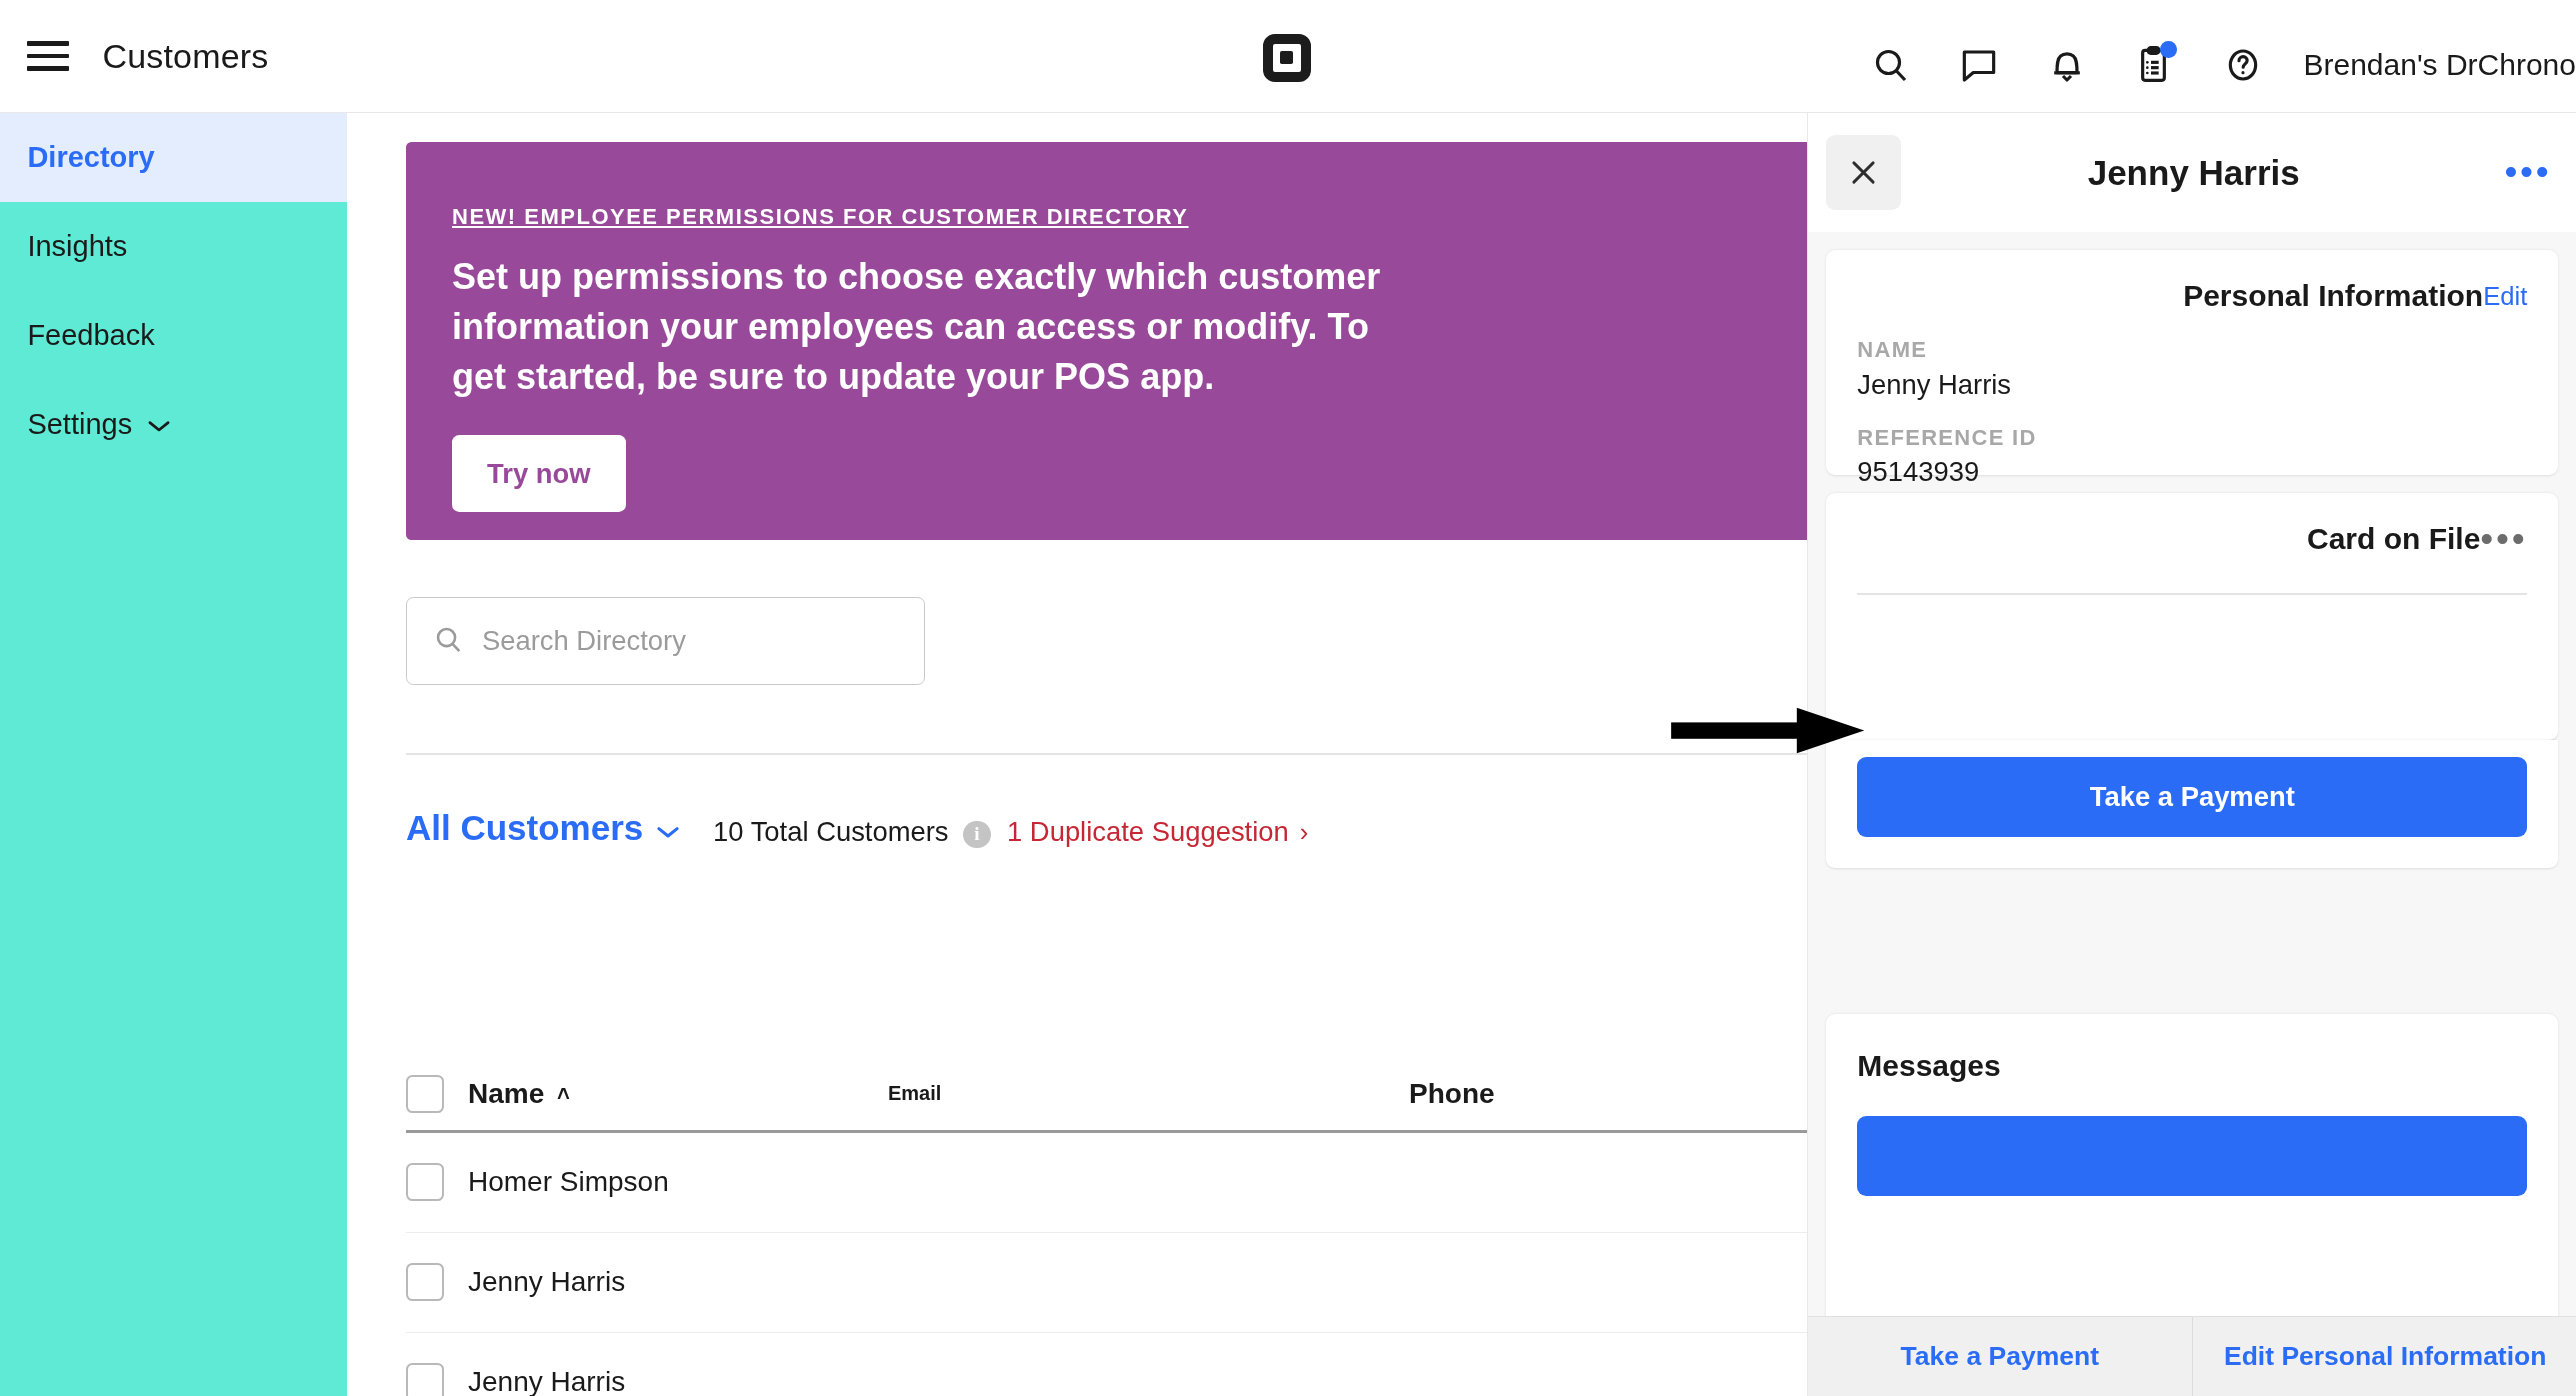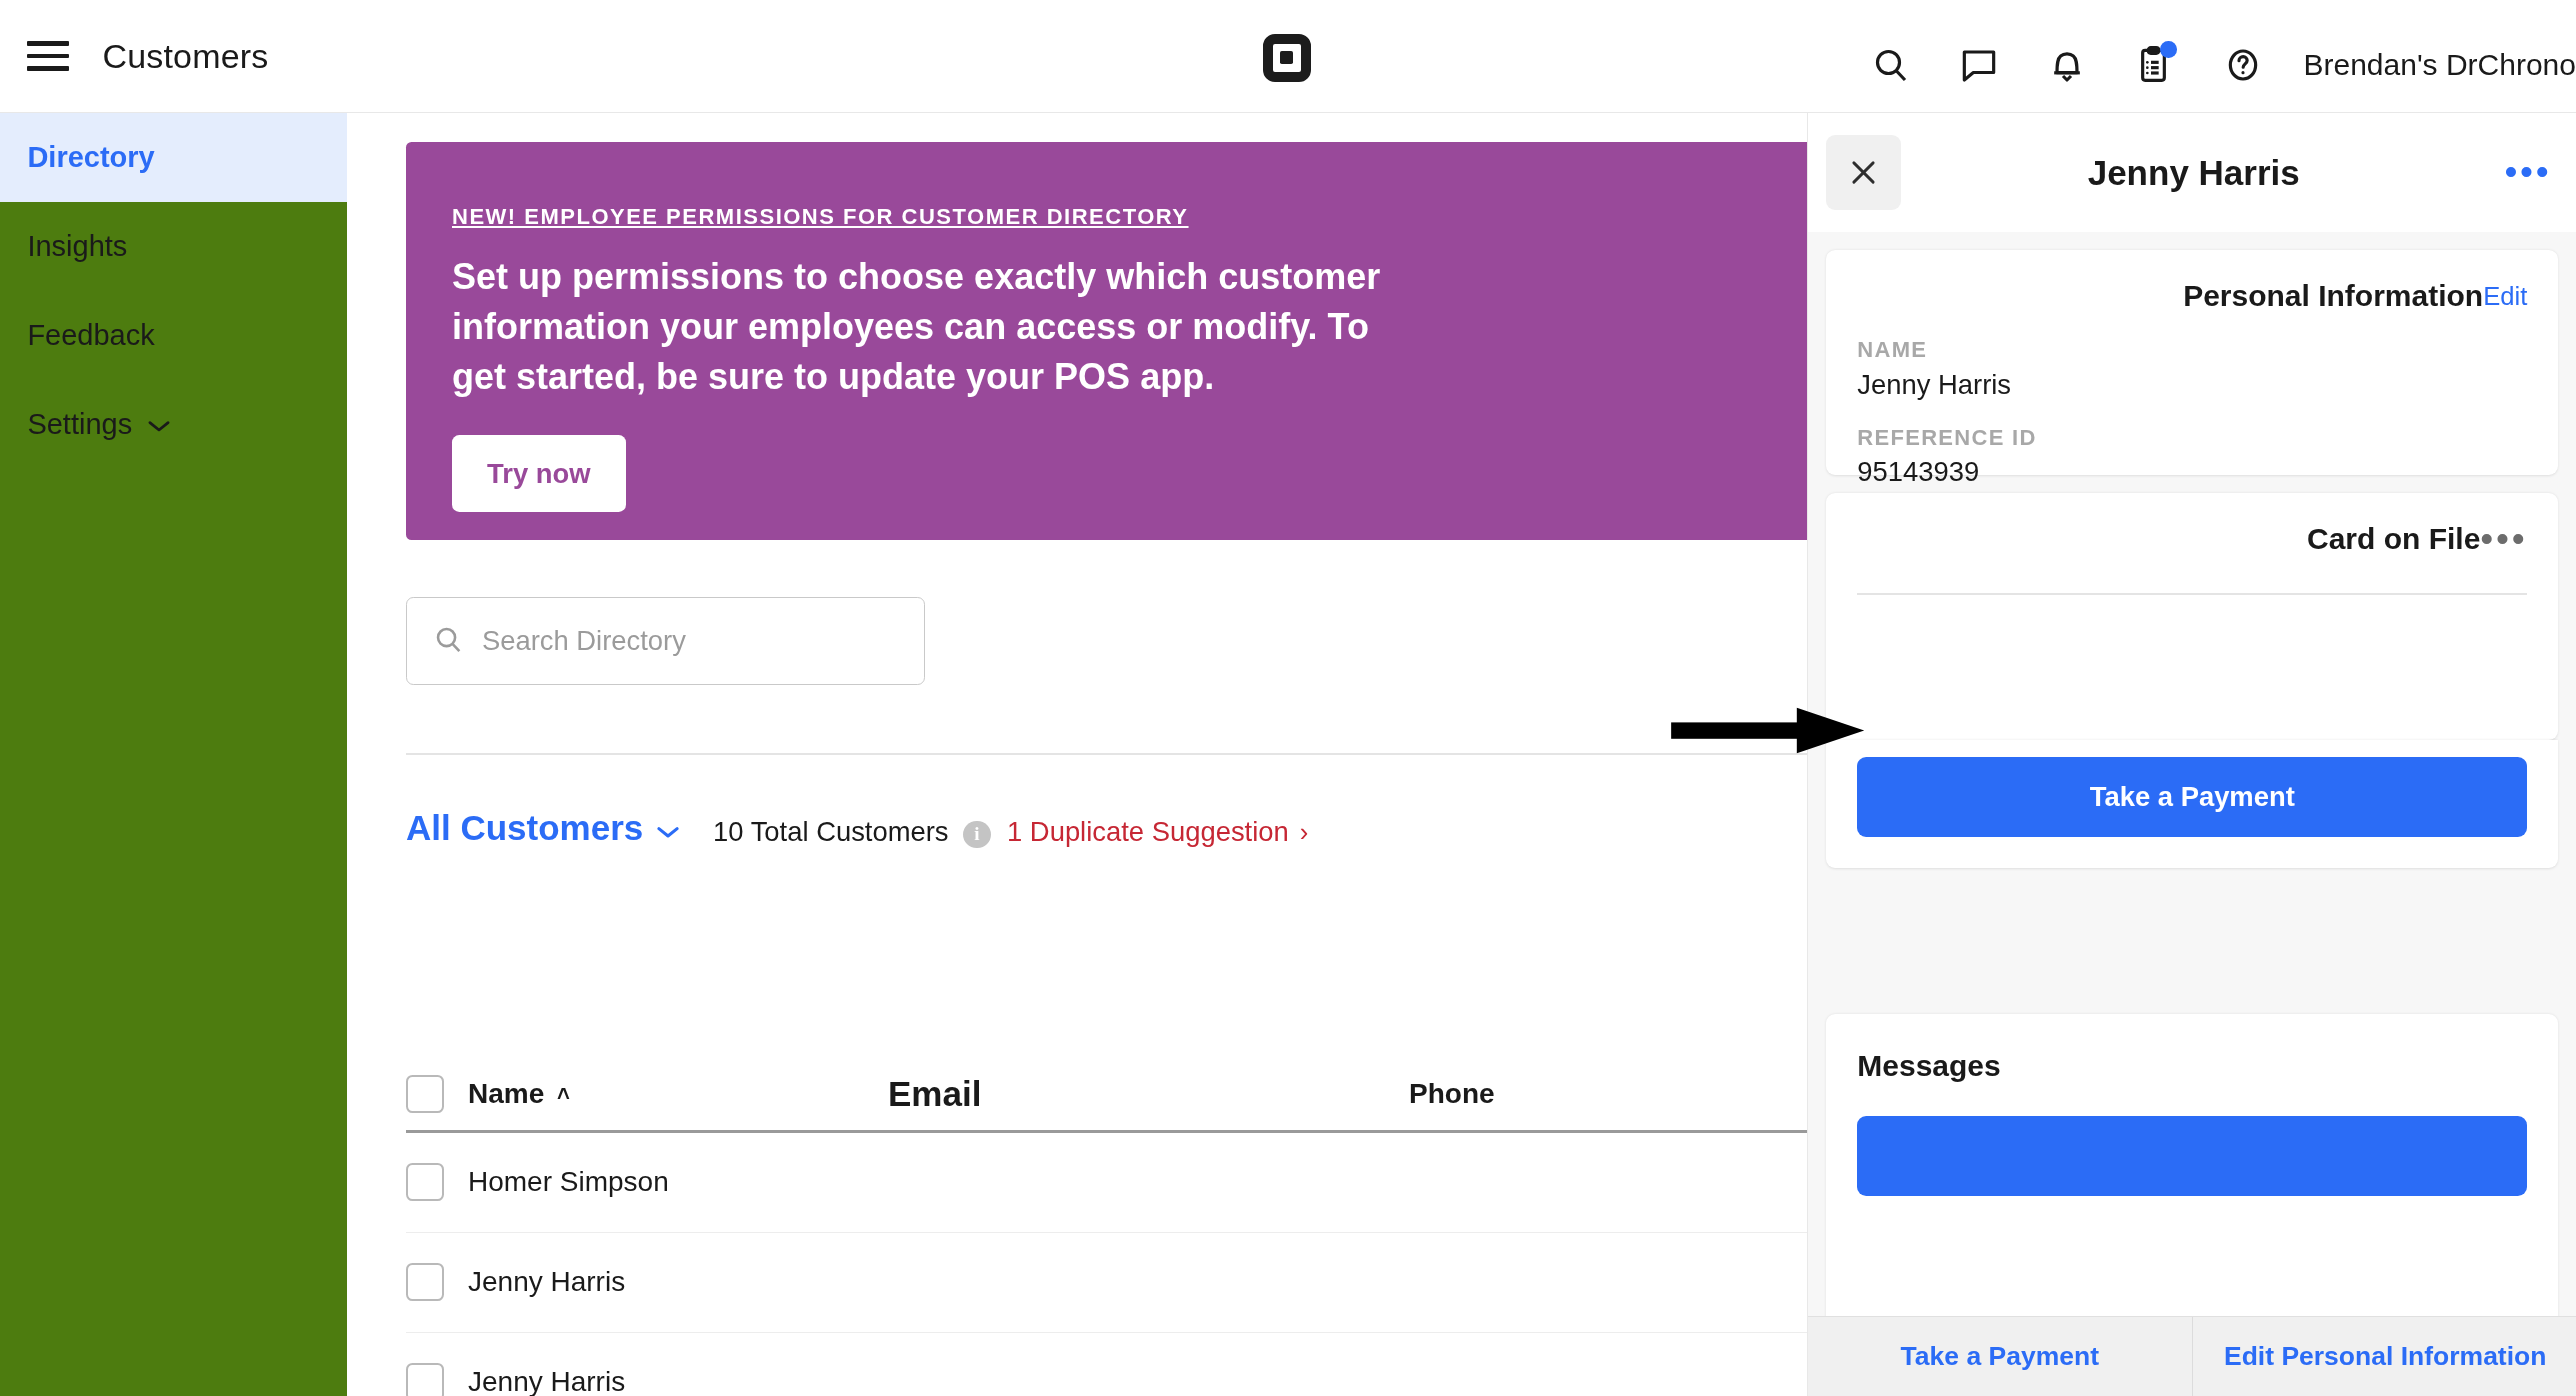--- a/index.html
+++ b/index.html
@@ -31,21 +31,21 @@
     align-items: center; gap: 0; }
   .ticon { width: 88px; height: 113px; display: flex; align-items: center;
     justify-content: center; cursor: pointer; position: relative; }
   .ticon svg { display: block; }
   .badge-dot { position: absolute; width: 16.5px; height: 16.5px; border-radius: 50%;
     background: #2b6cf6; top: 33px; right: 22px; }
   .acct-name { font-size: 30px; color: #1a1a1a; white-space: nowrap;
     margin-left: 16.5px; margin-right: 0; }
 
   
-  .sidebar { position: absolute; left: 0; top: 113px; width: 347px; height: 1283px; background: #4d7c0f; }
+  .sidebar { position: absolute; left: 0; top: 113px; width: 347px; height: 1283px; background: #5eead4; }
   .side-item { height: 89px; display: flex; align-items: center; padding-left: 27.4px;
     font-size: 29px; color: #1a1a1a; cursor: pointer; }
   .side-item.active { background: #e4edfd; color: #2b6cf6; font-weight: 700; }
   .side-item .chev { margin-left: 14.6px; display: inline-block; }
 
   
   .main { position: absolute; left: 347px; top: 113px; width: 2229px; height: 1283px;
     background: #ffffff; overflow: hidden; }
 
   .banner { position: absolute; left: 59px; top: 29px; width: 1760px; height: 398px;
@@ -86,21 +86,21 @@
   .dupsug .arr { margin-left: 11px; font-size: 25.6px; }
 
   
   .tablewrap { position: absolute; left: 59px; top: 944px; width: 1760px; }
   .thead { display: flex; align-items: center; height: 73px; }
   .tbox { width: 38px; height: 38px; border: 2.7px solid #b9b9b9; border-radius: 6.4px;
     background: #fff; flex: none; cursor: pointer; }
   .th-name { margin-left: 24px; width: 420px; font-size: 28px; font-weight: 700; color: #1a1a1a;
     display: flex; align-items: center; cursor: pointer; }
   .th-name .caret { margin-left: 12.8px; font-size: 22px; }
-  .th-email { width: 521px; font-size: 35px; font-weight: 700; color: #1a1a1a; }
+  .th-email { width: 521px; font-size: 20px; font-weight: 700; color: #1a1a1a; }
   .th-phone { width: 457px; font-size: 28px; font-weight: 700; color: #1a1a1a; }
   .thead-rule { height: 2.7px; background: #9a9a9a; width: 100%; }
   .trow { display: flex; align-items: center; height: 100px;
     border-bottom: 1.8px solid #ededed; }
   .trow .cellname { margin-left: 24px; width: 420px; font-size: 28px; color: #1a1a1a; }
 
   
   .panel { position: absolute; left: 1807px; top: 113px; width: 769px; height: 1283px;
     background: #f7f7f7; border-left: 1.8px solid #e8e8e8; }
   .panel-head { position: absolute; left: 0; top: 0; width: 769px; height: 119px;

